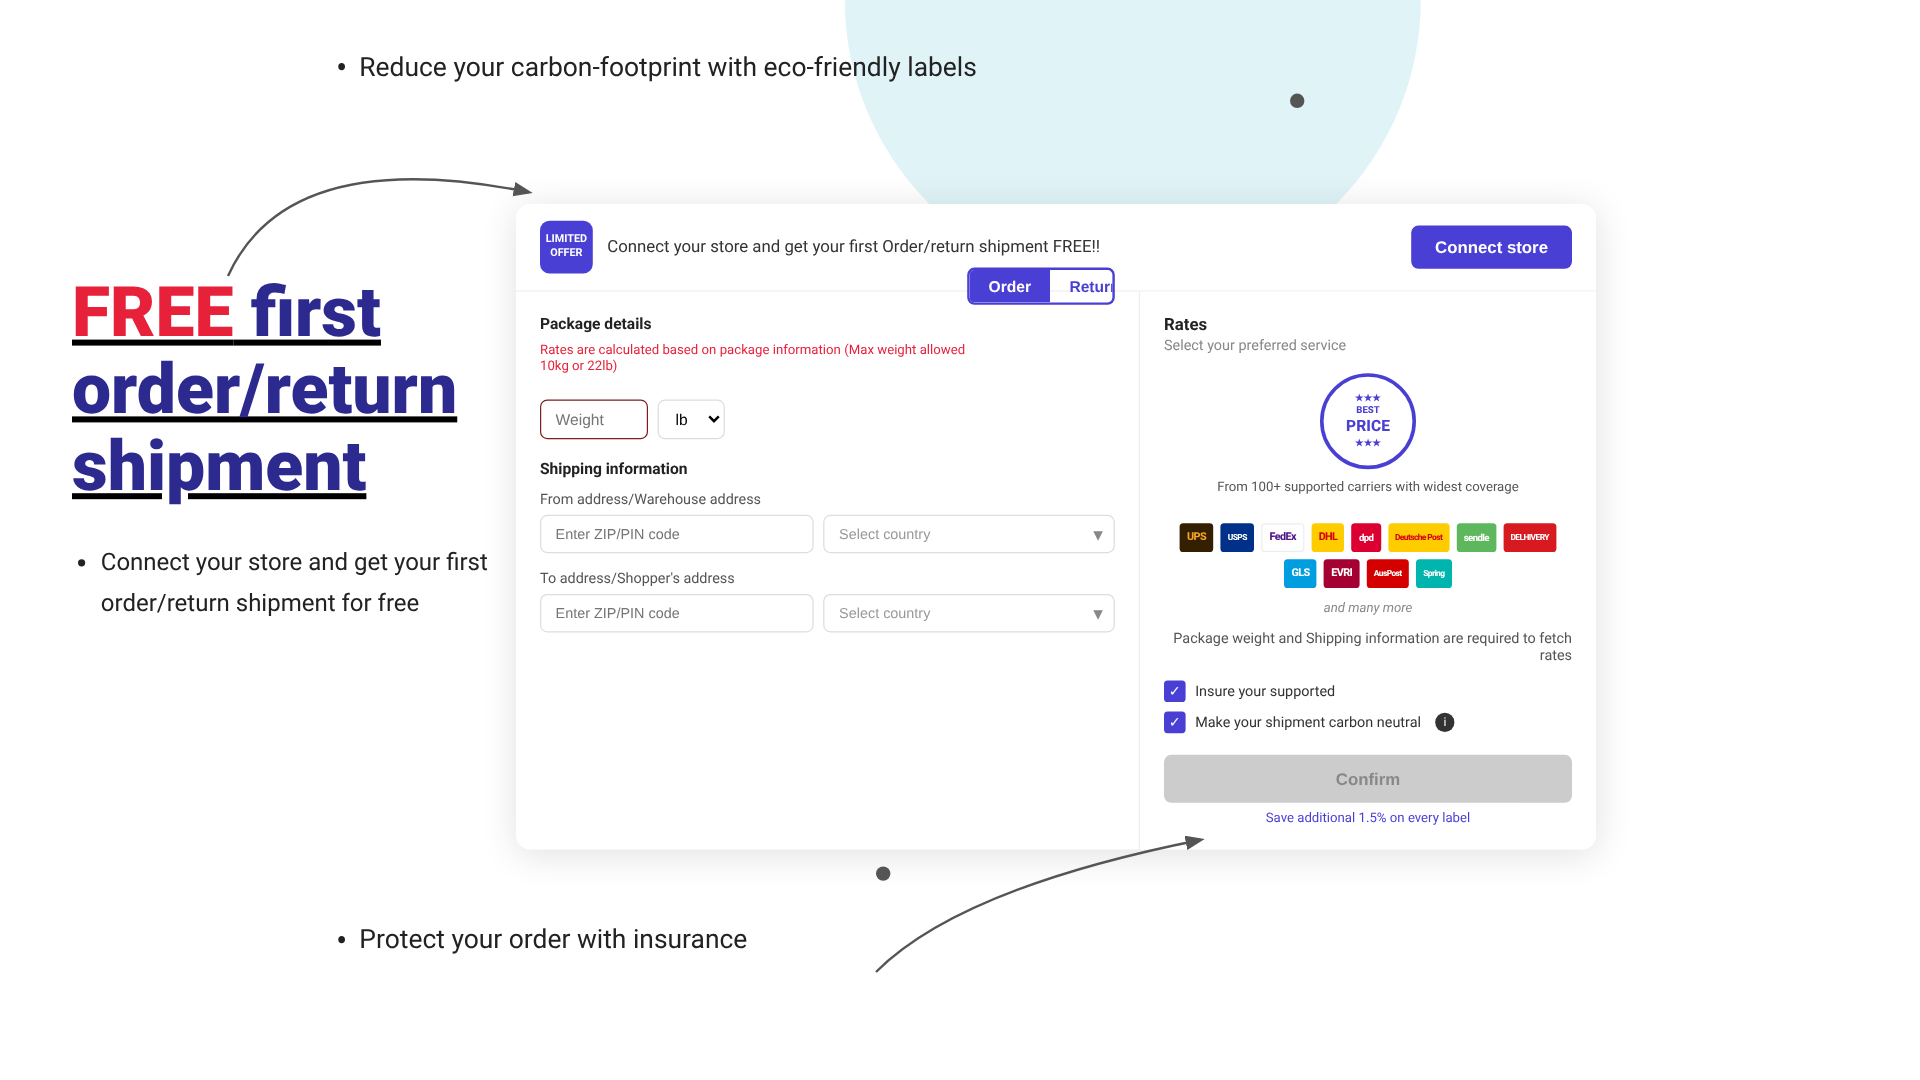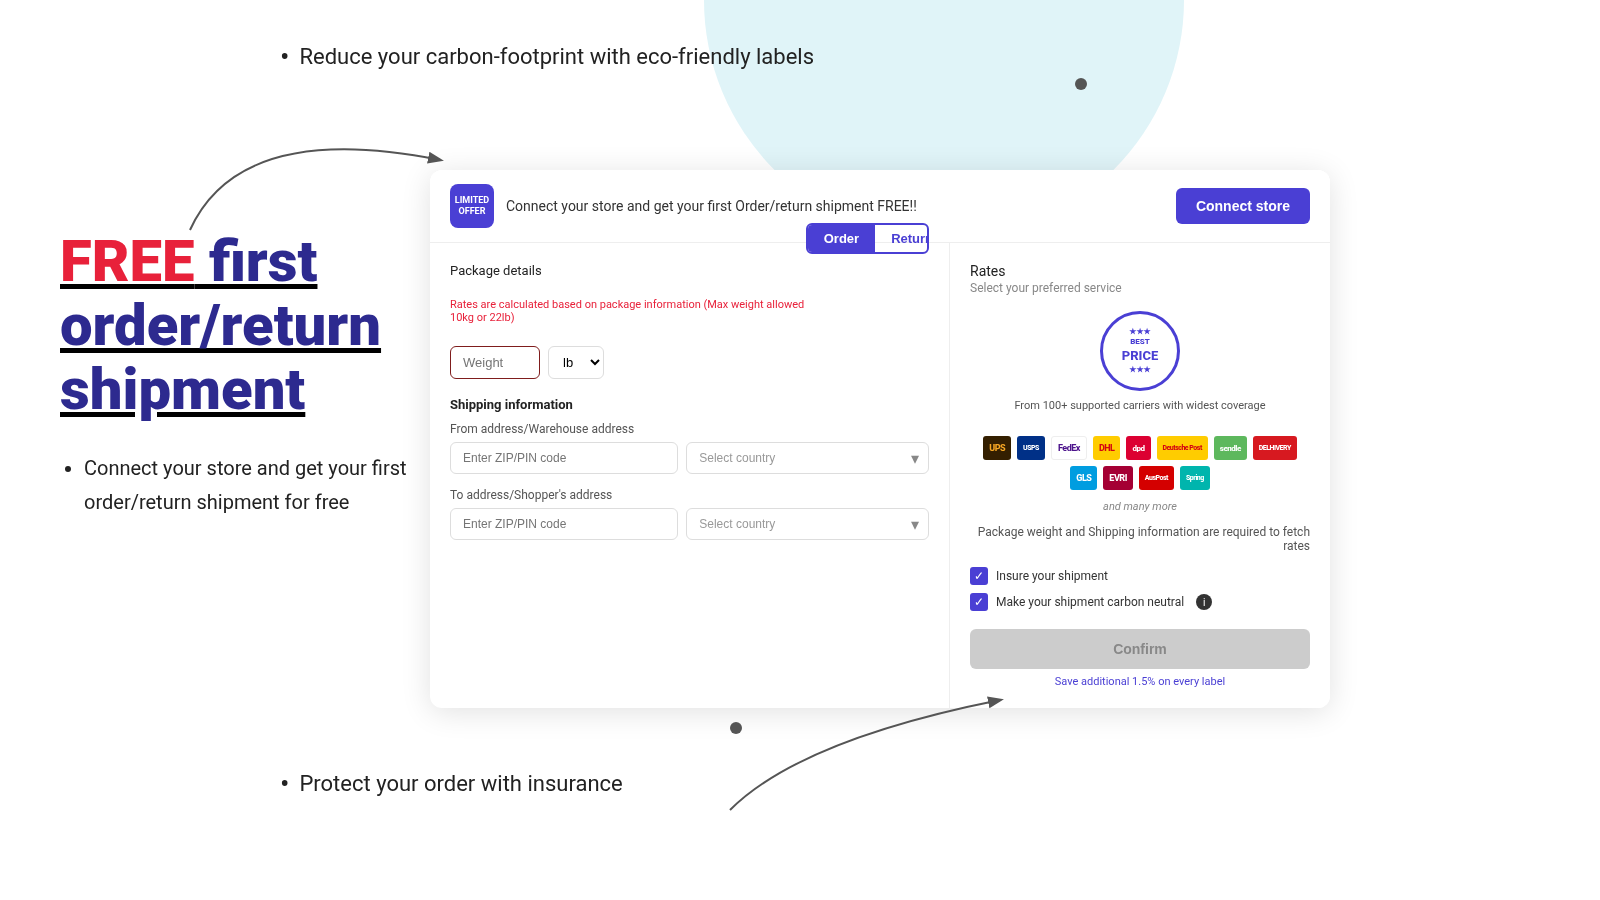--- a/index.html
+++ b/index.html
@@ -154,23 +154,23 @@
 
     
     .shipping-form {
       flex: 1;
       padding: 20px;
       border-right: 1px solid #eee;
     }
 
     .form-section-title {
       font-size: 13px;
-      font-weight: 400;
+      font-weight: 700;
       color: #222;
-      margin-bottom: 20px;
+      margin-bottom: 7px;
     }
     .form-section-subtitle {
       font-size: 11px;
       color: #888;
       margin-bottom: 14px;
     }
     .form-section-subtitle span {
       color: #e8213a;
     }
 
@@ -287,21 +287,21 @@
 
     
     .rates-panel {
       width: 380px;
       padding: 20px;
       background: #fff;
     }
 
     .rates-title {
       font-size: 14px;
-      font-weight: 400;
+      font-weight: 700;
       color: #222;
       margin-bottom: 2px;
     }
     .rates-subtitle {
       font-size: 12px;
       color: #888;
       margin-bottom: 16px;
     }
 
     
@@ -632,21 +632,21 @@
         <div class="carrier-logo carrier-spring">Spring</div>
       </div>
 
       <div class="and-many-more">and many more</div>
 
       <div class="rates-info-msg">Package weight and Shipping information are required to fetch rates</div>
 
       
       <div class="checkbox-row">
         <div class="checkbox-checked">✓</div>
-        <span class="checkbox-label">Insure your shipment</span>
+        <span class="checkbox-label">Insure your supported</span>
       </div>
       <div class="checkbox-row">
         <div class="checkbox-checked">✓</div>
         <span class="checkbox-label">Make your shipment carbon neutral</span>
         <div class="info-icon">i</div>
       </div>
 
       <button class="confirm-btn" disabled="">Confirm</button>
       <div class="save-label">Save additional 1.5% on every label</div>
     </div>

